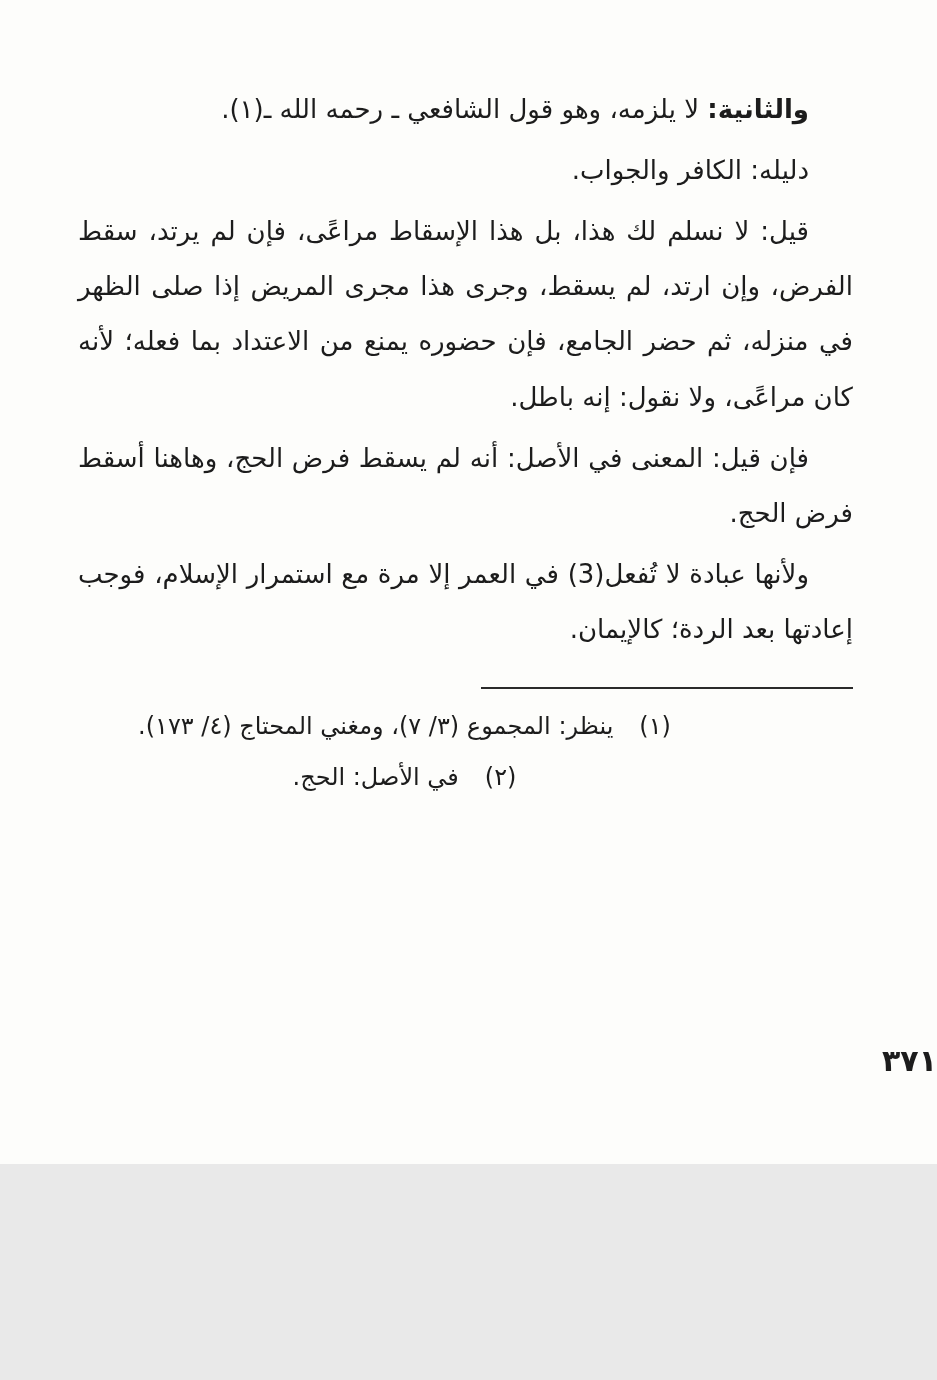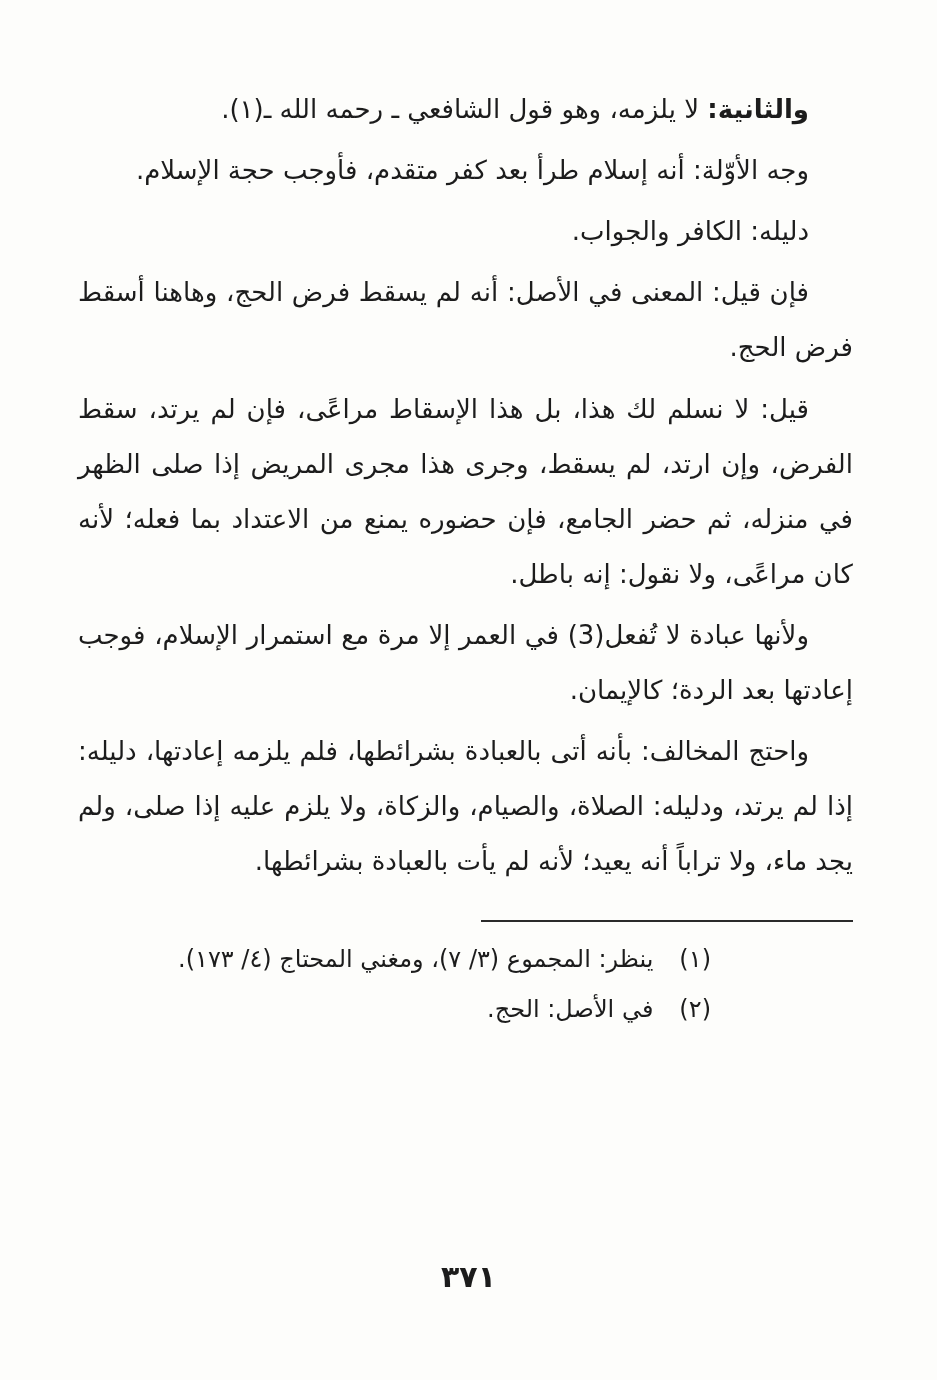--- a/index.html
+++ b/index.html
@@ -3,21 +3,21 @@
 <meta charset="utf-8">
 <style>
   html, body {
     margin: 0;
     padding: 0;
     background: #e9e9e9;
   }
   .page {
     position: relative;
     width: 937px;
-    height: 1380px;
+    height: 1164px;
     margin: 0 auto;
     background: #fdfdfb;
     color: #1c1c1c;
     direction: rtl;
     font-family: "DejaVu Sans", sans-serif;
     overflow: hidden;
     box-sizing: border-box;
   }
   .body-text {
     position: absolute;
@@ -40,53 +40,50 @@
     width: 372px;
     height: 0;
     border-top: 2px solid #2a2a2a;
     margin: 30px 0 14px 0; 
   }
   .footnotes {
     font-size: 24px;
     line-height: 1.95;
     padding-right: 54px;
     padding-left: 20px;
-    text-align: right;
+    text-align: center;
   }
   .footnotes p {
     margin: 0 0 4px 0;
   }
   .fn-marker {
     display: inline-block;
     margin-left: 26px;
   }
   .page-number {
     position: absolute;
     bottom: 86px;
     left: 0;
     right: 0;
-    text-align: center;
     font-weight: bold;
     font-size: 30px;
     letter-spacing: 2px;
   }
 </style>
 </head>
 <body>
 
 <div class="page">
 
   <div class="body-text">
     <p><span class="lead">والثانية:</span><span> لا يلزمه، وهو قول الشافعي ـ رحمه الله ـ(١).</span></p>
-    <p><span class="lead"></span><span>وجه الأوّلة: أنه إسلام طرأ بعد كفر متقدم، فأوجب حجة الإسلام.</span></p>
     <p><span class="lead"></span><span>دليله: الكافر والجواب.</span></p>
+    <p><span class="lead"></span><span>قيل: لا نسلم لك هذا، بل هذا الإسقاط مراعًى، فإن لم يرتد، سقط الفرض، وإن ارتد، لم يسقط، وجرى هذا مجرى المريض إذا صلى الظهر في منزله، ثم حضر الجامع، فإن حضوره يمنع من الاعتداد بما فعله؛ لأنه كان مراعًى، ولا نقول: إنه باطل.</span></p>
     <p><span class="lead"></span><span>فإن قيل: المعنى في الأصل: أنه لم يسقط فرض الحج، وهاهنا أسقط فرض الحج.</span></p>
-    <p><span class="lead"></span><span>قيل: لا نسلم لك هذا، بل هذا الإسقاط مراعًى، فإن لم يرتد، سقط الفرض، وإن ارتد، لم يسقط، وجرى هذا مجرى المريض إذا صلى الظهر في منزله، ثم حضر الجامع، فإن حضوره يمنع من الاعتداد بما فعله؛ لأنه كان مراعًى، ولا نقول: إنه باطل.</span></p>
     <p><span class="lead"></span><span>ولأنها عبادة لا تُفعل(3) في العمر إلا مرة مع استمرار الإسلام، فوجب إعادتها بعد الردة؛ كالإيمان.</span></p>
-    <p><span class="lead"></span><span>واحتج المخالف: بأنه أتى بالعبادة بشرائطها، فلم يلزمه إعادتها، دليله: إذا لم يرتد، ودليله: الصلاة، والصيام، والزكاة، ولا يلزم عليه إذا صلى، ولم يجد ماء، ولا تراباً أنه يعيد؛ لأنه لم يأت بالعبادة بشرائطها.</span></p>
 
     <div class="footnote-sep"></div>
 
     <div class="footnotes">
       <p><span class="fn-marker">(١)</span><span>ينظر: المجموع (٣/ ٧)، ومغني المحتاج (٤/ ١٧٣).</span></p>
       <p><span class="fn-marker">(٢)</span><span>في الأصل: الحج.</span></p>
     </div>
   </div>
 
   <div class="page-number">٣٧١</div>

